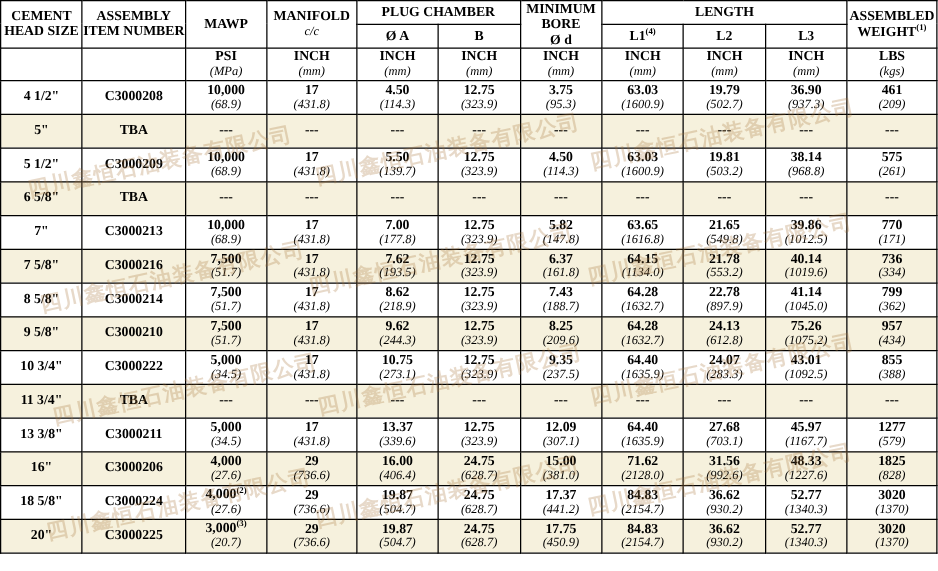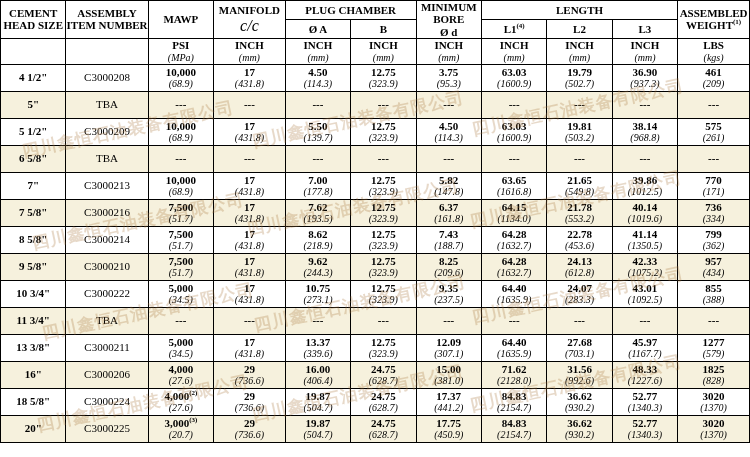--- a/index.html
+++ b/index.html
@@ -50,21 +50,21 @@
   }
   .hdr-cell {
     font-weight: bold;
     font-size: 11px;
     line-height: 1.15;
     padding: 2px 1px;
   }
   .hdr-cell .sub {
     font-weight: normal;
     font-style: italic;
-    font-size: 16px;
+    font-size: 10px;
   }
   .unit-cell {
     font-weight: bold;
     font-size: 11px;
     padding: 2px 1px;
     line-height: 1.15;
     font-family: Liberation Serif, serif;
   }
   .unit-cell .paren {
     font-weight: normal;
@@ -82,21 +82,21 @@
     font-size: 11px;
     display: block;
   }
   .data-sub {
     font-style: italic;
     font-size: 10px;
     display: block;
   }
   td.cell { height: 26px; padding: 1px 0; }
   td.firstcol { font-weight: bold; font-size: 11px; }
-  td.partno { font-weight: normal; font-size: 11px; }
+  td.partno { font-weight: bold; font-size: 11px; }
   .dash { font-weight: bold; font-size: 11px; }
 </style>
 </head>
 <body>
 
 <div class="watermark-layer" id="wm-layer">
     <div class="wm" style="left: 20px; top: 118px;">四川鑫恒石油装备有限公司</div>
     <div class="wm" style="left: 250px; top: 108px;">四川鑫恒石油装备有限公司</div>
     <div class="wm" style="left: 470px; top: 96px;">四川鑫恒石油装备有限公司</div>
     <div class="wm" style="left: 30px; top: 210px;">四川鑫恒石油装备有限公司</div>
@@ -402,25 +402,25 @@
         <td class="cell">
           <span class="data-main">7.43</span>
           <span class="data-sub">(188.7)</span>
         </td>
         <td class="cell">
           <span class="data-main">64.28</span>
           <span class="data-sub">(1632.7)</span>
         </td>
         <td class="cell">
           <span class="data-main">22.78</span>
-          <span class="data-sub">(453.6)</span>
+          <span class="data-sub">(897.9)</span>
         </td>
         <td class="cell">
           <span class="data-main">41.14</span>
-          <span class="data-sub">(1350.5)</span>
+          <span class="data-sub">(1045.0)</span>
         </td>
         <td class="cell">
           <span class="data-main">799</span>
           <span class="data-sub">(362)</span>
         </td>
       </tr>
       <tr class="row-shade">
         <td class="cell firstcol">9 5/8"</td>
         <td class="cell partno">C3000210</td>
         <td class="cell">
@@ -445,21 +445,21 @@
         </td>
         <td class="cell">
           <span class="data-main">64.28</span>
           <span class="data-sub">(1632.7)</span>
         </td>
         <td class="cell">
           <span class="data-main">24.13</span>
           <span class="data-sub">(612.8)</span>
         </td>
         <td class="cell">
-          <span class="data-main">42.33</span>
+          <span class="data-main">75.26</span>
           <span class="data-sub">(1075.2)</span>
         </td>
         <td class="cell">
           <span class="data-main">957</span>
           <span class="data-sub">(434)</span>
         </td>
       </tr>
       <tr class="row-plain">
         <td class="cell firstcol">10 3/4"</td>
         <td class="cell partno">C3000222</td>

